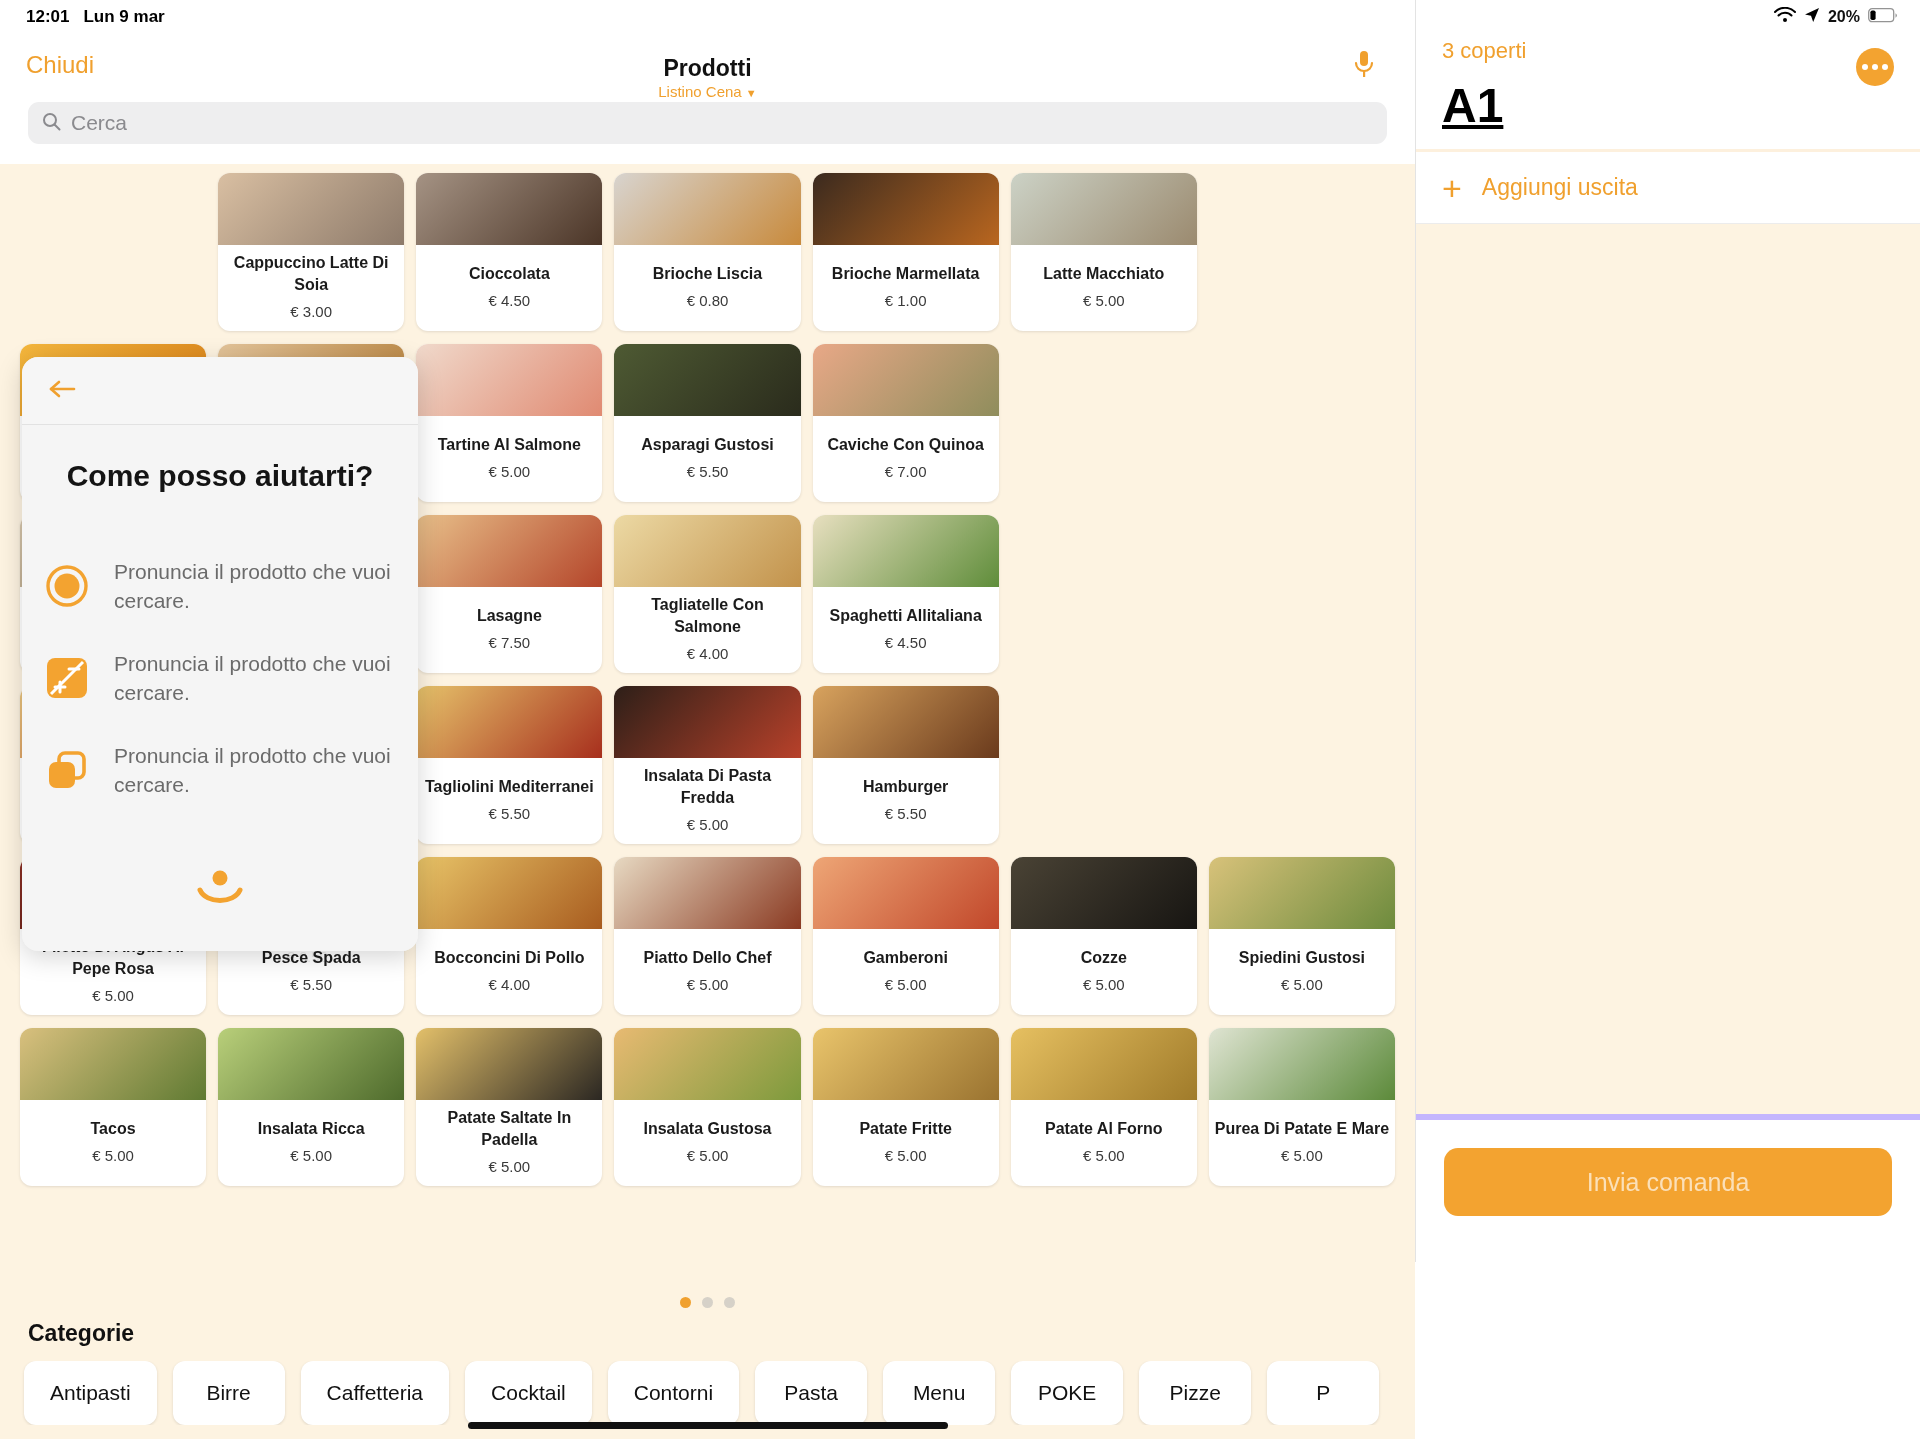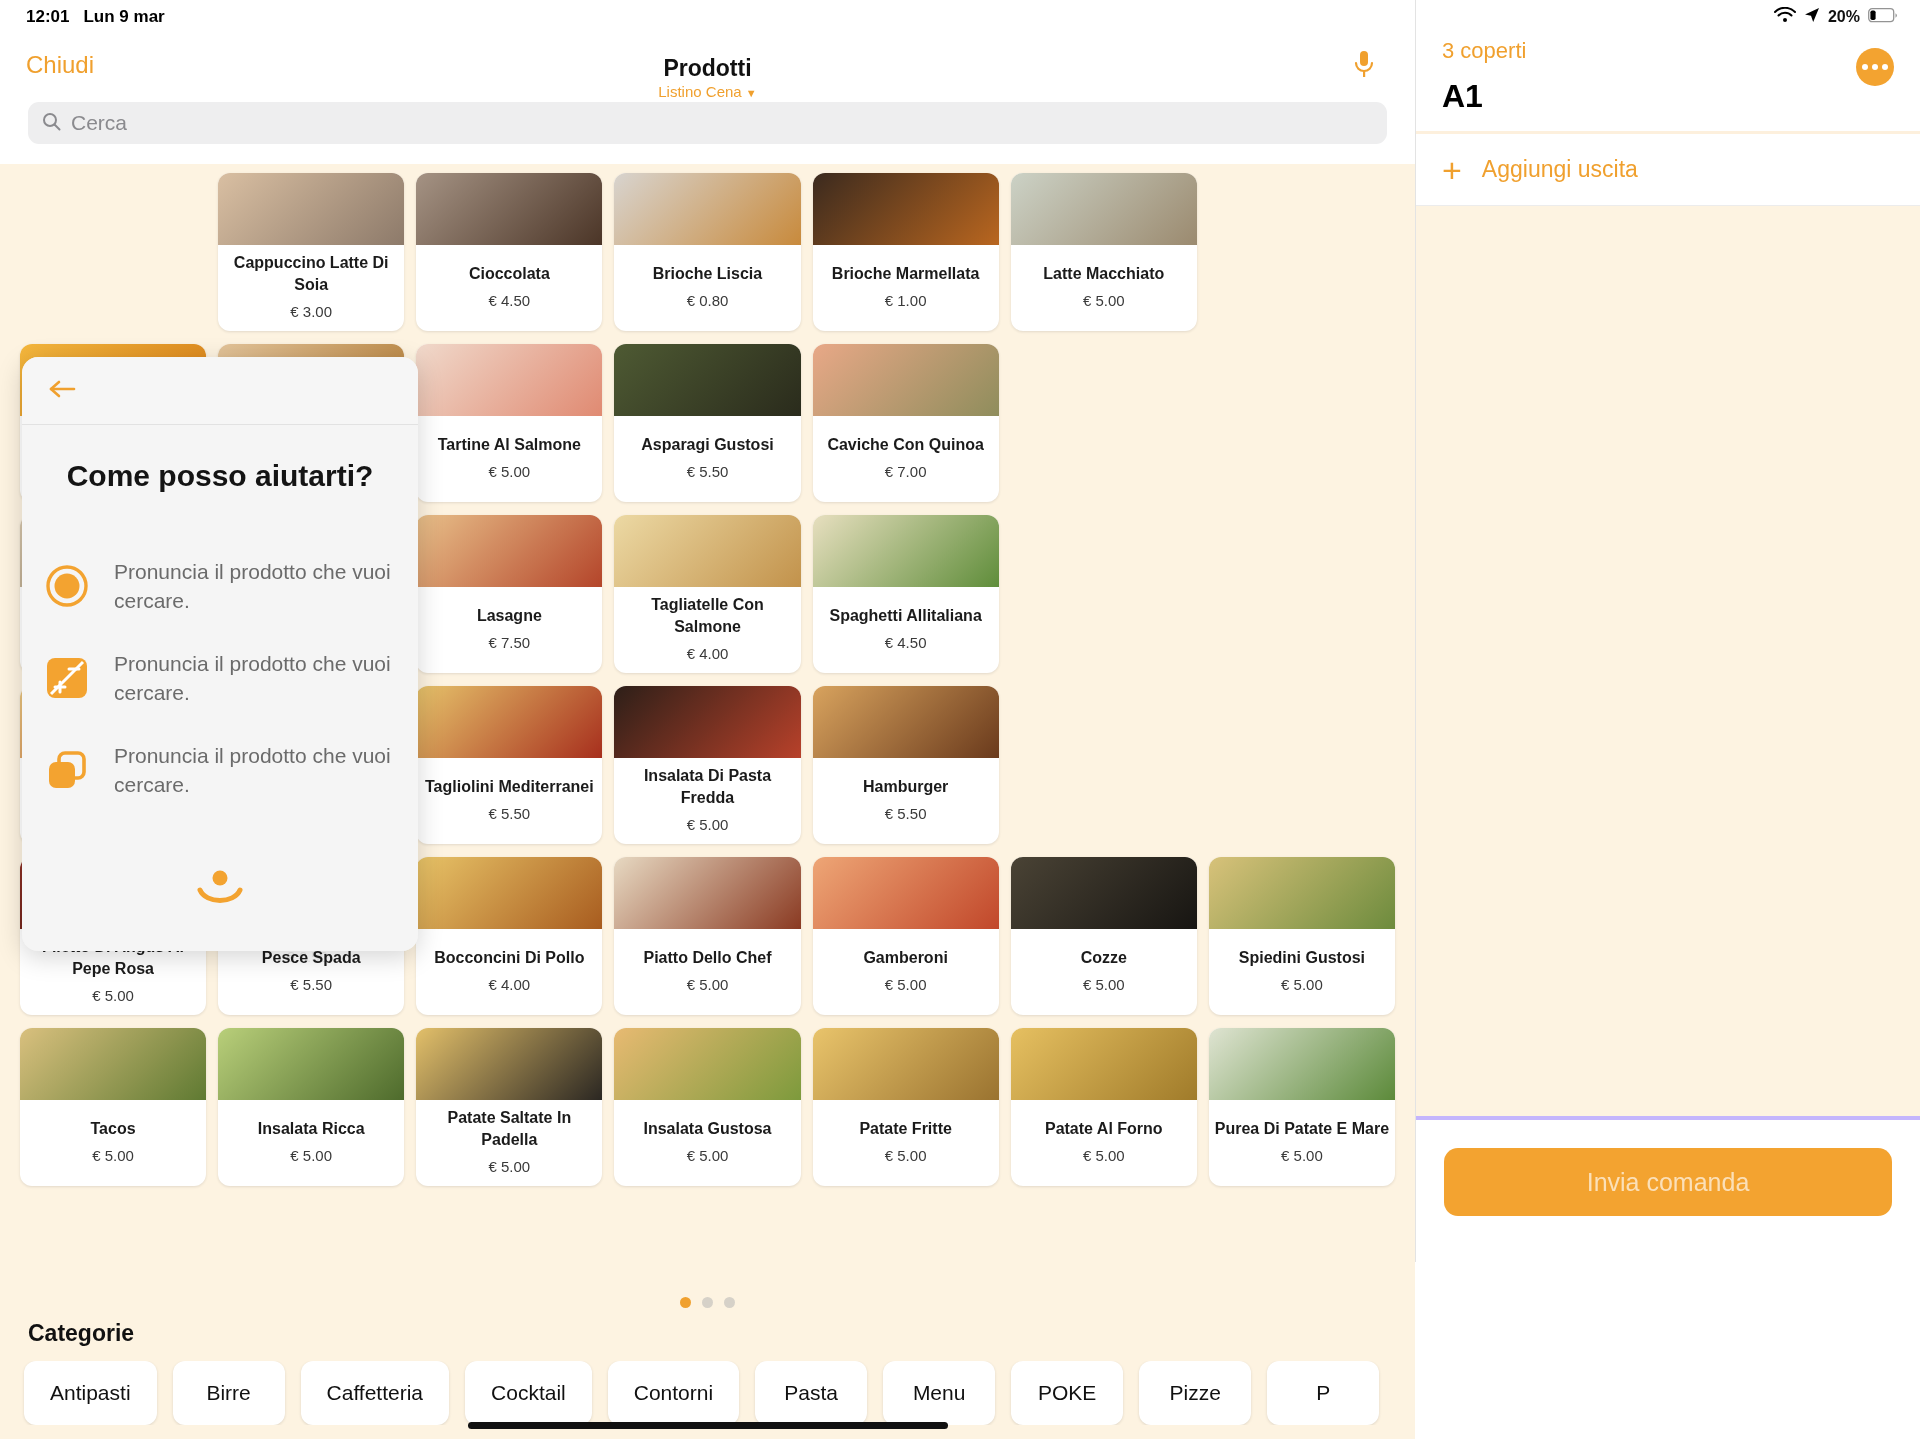--- a/index.html
+++ b/index.html
@@ -154,31 +154,31 @@
   }
   .batt-pct { font-size: 16px; font-weight: bold; color: #111; }
   .rp-head { padding: 4px 26px 16px 26px; }
   .rp-covers { font-size: 22px; color: #f0a02e; }
   .rp-more {
     position: absolute; right: 26px; top: 48px;
     width: 38px; height: 38px; border-radius: 50%; background: #f3a330;
     display: flex; align-items: center; justify-content: center; gap: 4px;
   }
   .rp-more i { width: 6px; height: 6px; border-radius: 50%; background: #fff; display: block; }
-  .rp-table { font-size: 32px; font-weight: bold; color: #000; margin-top: 14px; }
+  .rp-table { font-size: 48px; font-weight: bold; color: #000; margin-top: 14px; text-decoration: underline; }
   .rp-divider { height: 3px; background: #fdf0dd; }
   .rp-add {
     height: 72px; display: flex; align-items: center; gap: 20px;
     padding: 0 26px; border-bottom: 1px solid #ececec;
     background: #fff;
   }
   .plus { font-size: 34px; color: #f0a02e; line-height: 34px; font-weight: 300; }
   .rp-add-label { font-size: 23px; color: #f0a02e; }
   .rp-body { flex: 1; background: #fdf3e1; }
-  .rp-footer { background: #fff; padding: 28px 28px 46px; border-top: 4px solid #c4b5fd; }
+  .rp-footer { background: #fff; padding: 28px 28px 46px; border-top: 6px solid #c4b5fd; }
   .send-btn {
     width: 100%; height: 68px; border-radius: 14px; border: none;
     background: #f3a330; color: rgba(255,255,255,.66);
     font-size: 25px; font-family: inherit;
     display: flex; align-items: center; justify-content: center;
   }
 </style>
 </head>
 <body>
 

